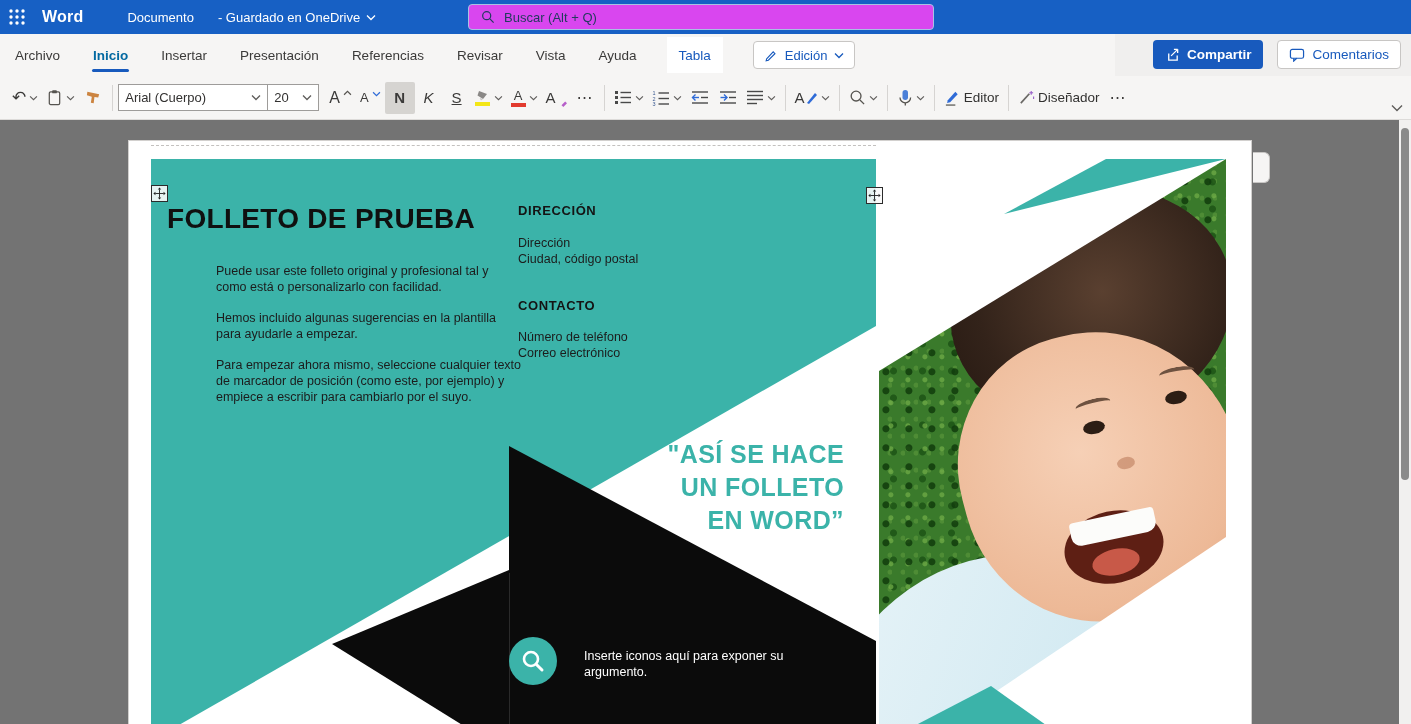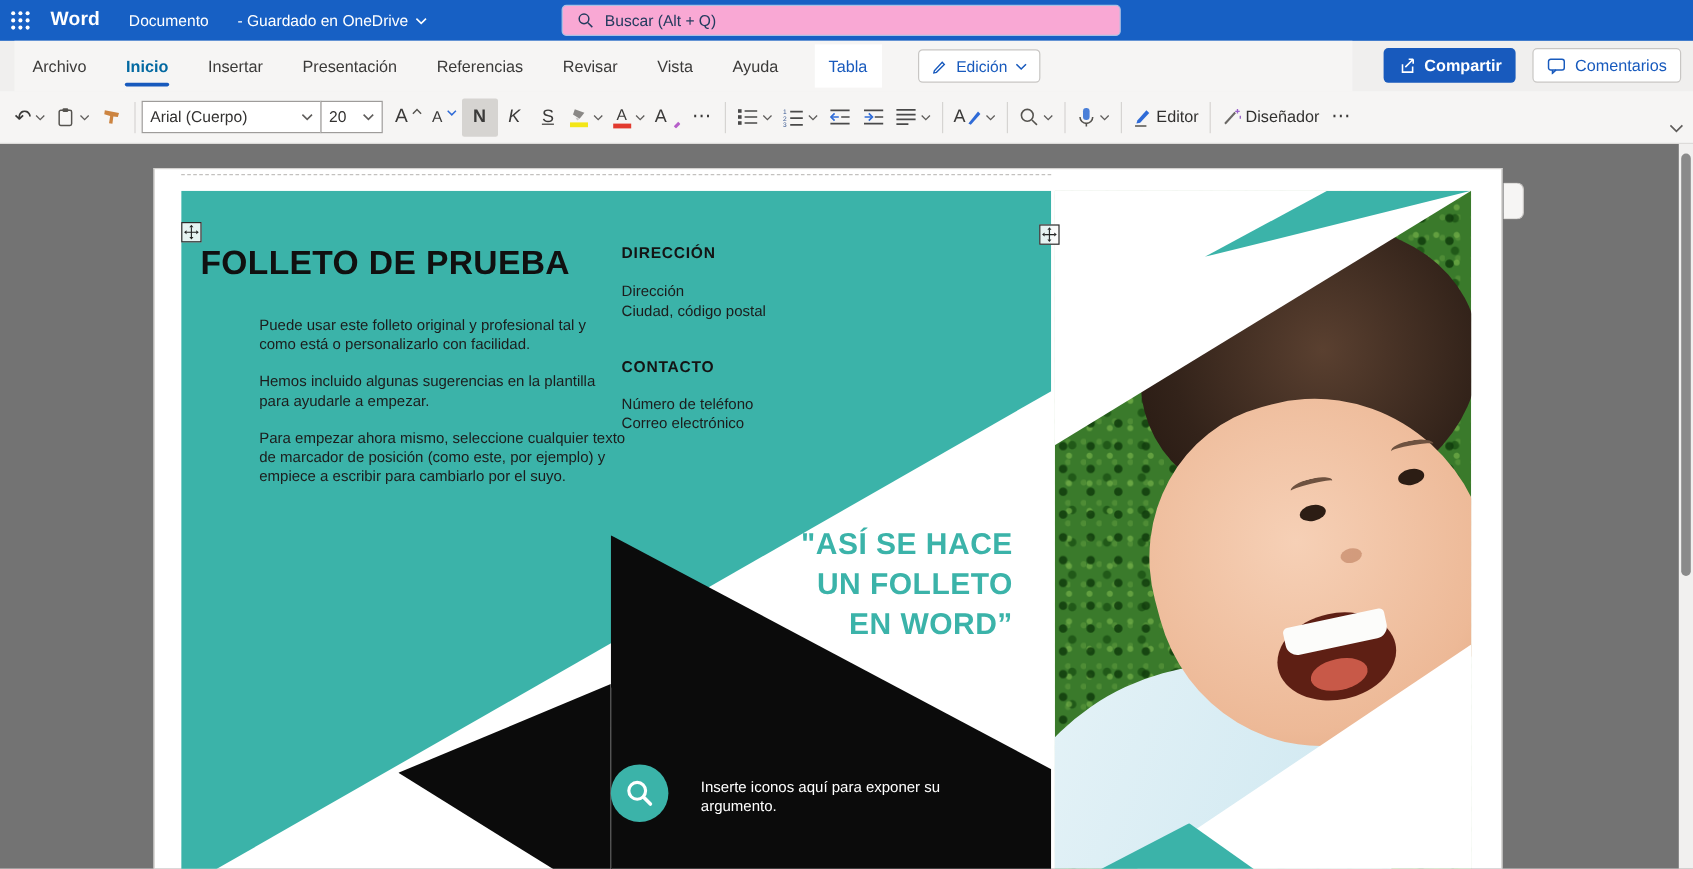--- a/index.html
+++ b/index.html
@@ -5,29 +5,29 @@
   * { margin:0; padding:0; box-sizing:border-box; }
   html,body { width:1411px; height:724px; overflow:hidden;
     font-family:"Liberation Sans", sans-serif; background:#F0EFEE; }
   #app { position:relative; width:1411px; height:724px; }
 
   
   #topbar { position:absolute; left:0; top:0; width:1411px; height:34px;
     background:#1760C4; display:flex; align-items:center; color:#fff; }
   .waffle { width:34px; height:34px; display:flex; align-items:center; justify-content:center; cursor:pointer; }
   .appname { font-size:16px; font-weight:700; letter-spacing:.2px; margin-left:8px; }
-  .docname { font-size:13px; margin-left:24px; }
+  .docname { font-size:13px; margin-left:44px; }
   .savestat { font-size:13px; margin-left:24px; display:flex; align-items:center; gap:6px; }
   #searchbox { position:absolute; left:468px; top:4px; width:466px; height:26px;
-    background:#f9a8d4; border:1px solid #A9C0E4; border-radius:4px;
+    background:#d946ef; border:1px solid #A9C0E4; border-radius:4px;
     display:flex; align-items:center; padding-left:12px; gap:9px;
     color:#233B5E; font-size:13px; cursor:text; }
 
   
-  #tabsrow { position:absolute; left:12px; top:34px; width:1115px; height:42px;
+  #tabsrow { position:absolute; left:0; top:34px; width:1115px; height:42px;
     background:#F6F5F4; display:flex; align-items:center; }
   .rtab { font-size:13.5px; color:#3b3a39; padding:0 3px; margin-left:27px;
     height:42px; display:flex; align-items:center; position:relative; cursor:pointer; white-space:nowrap; }
   .rtab:first-child { margin-left:12px; }
   .rtab.active { color:#0369a1; font-weight:700; }
   .rtab.active::after { content:""; position:absolute; left:2px; right:2px; bottom:4px;
     height:3px; border-radius:2px; background:#185ABD; }
   .rtab.contextual { color:#185ABD; background:#fff; padding:0 12px; height:36px; margin-top:0; }
   .modebtn { margin-left:30px; height:28px; border:1px solid #C8C6C4; border-radius:4px;
     background:#fff; color:#185ABD; font-size:13px; display:flex; align-items:center;

